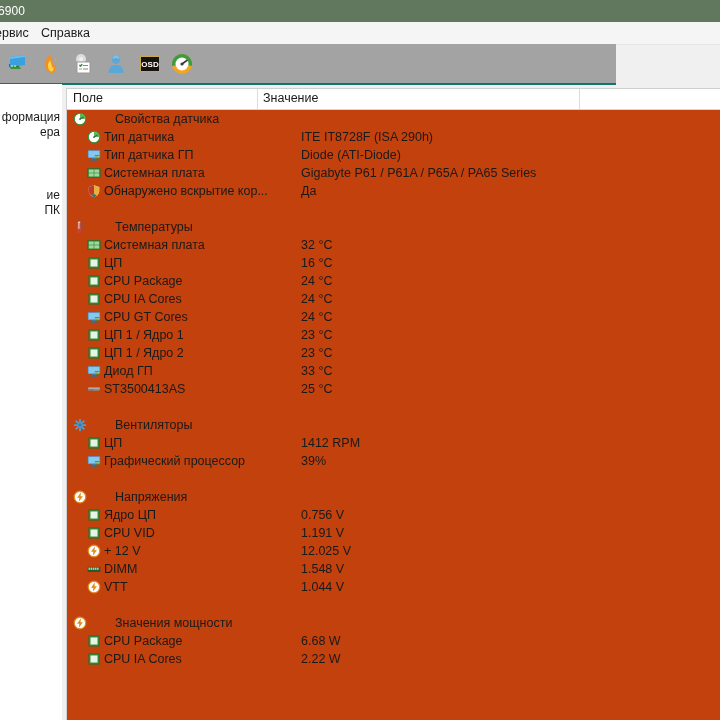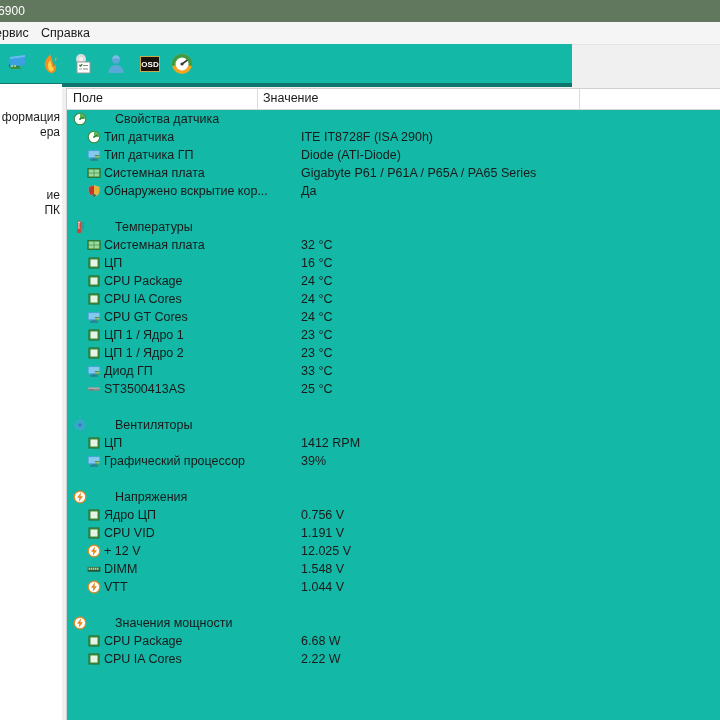--- a/index.html
+++ b/index.html
@@ -55,23 +55,23 @@
     padding: 0 5px;
     white-space: nowrap;
   }
   .menu-item.m0 { left: -10px; }
   .menu-item.m1 { left: 36px; text-align: right; }
 
   
   .toolbar {
     position: absolute;
     left: 0; top: 44px;
-    width: 572px; height: 39px;
-    background: #14b8a6;
-    border-bottom: 4px solid #0f766e;
+    width: 616px; height: 39px;
+    background: #a3a3a3;
+    border-bottom: 2px solid #0f766e;
   }
   .tb-icon {
     position: absolute;
     top: 8px;
     width: 24px; height: 24px;
   }
   .tb-icon svg { display: block; }
 
   
   .searchbox {
@@ -114,21 +114,21 @@
     padding-right: 2px;
     box-sizing: border-box;
   }
   .side-item .l2 { display: block; }
 
   
   .panel {
     position: absolute;
     left: 66px; top: 88px;
     width: 654px; height: 632px;
-    background: #14b8a6;
+    background: #c2410c;
     border: 1px solid #cfcfcf;
     border-right: 0;
     border-bottom: 0;
     box-sizing: border-box;
     overflow: hidden;
   }
 
   .col-header {
     position: absolute;
     left: 0; top: 0;

